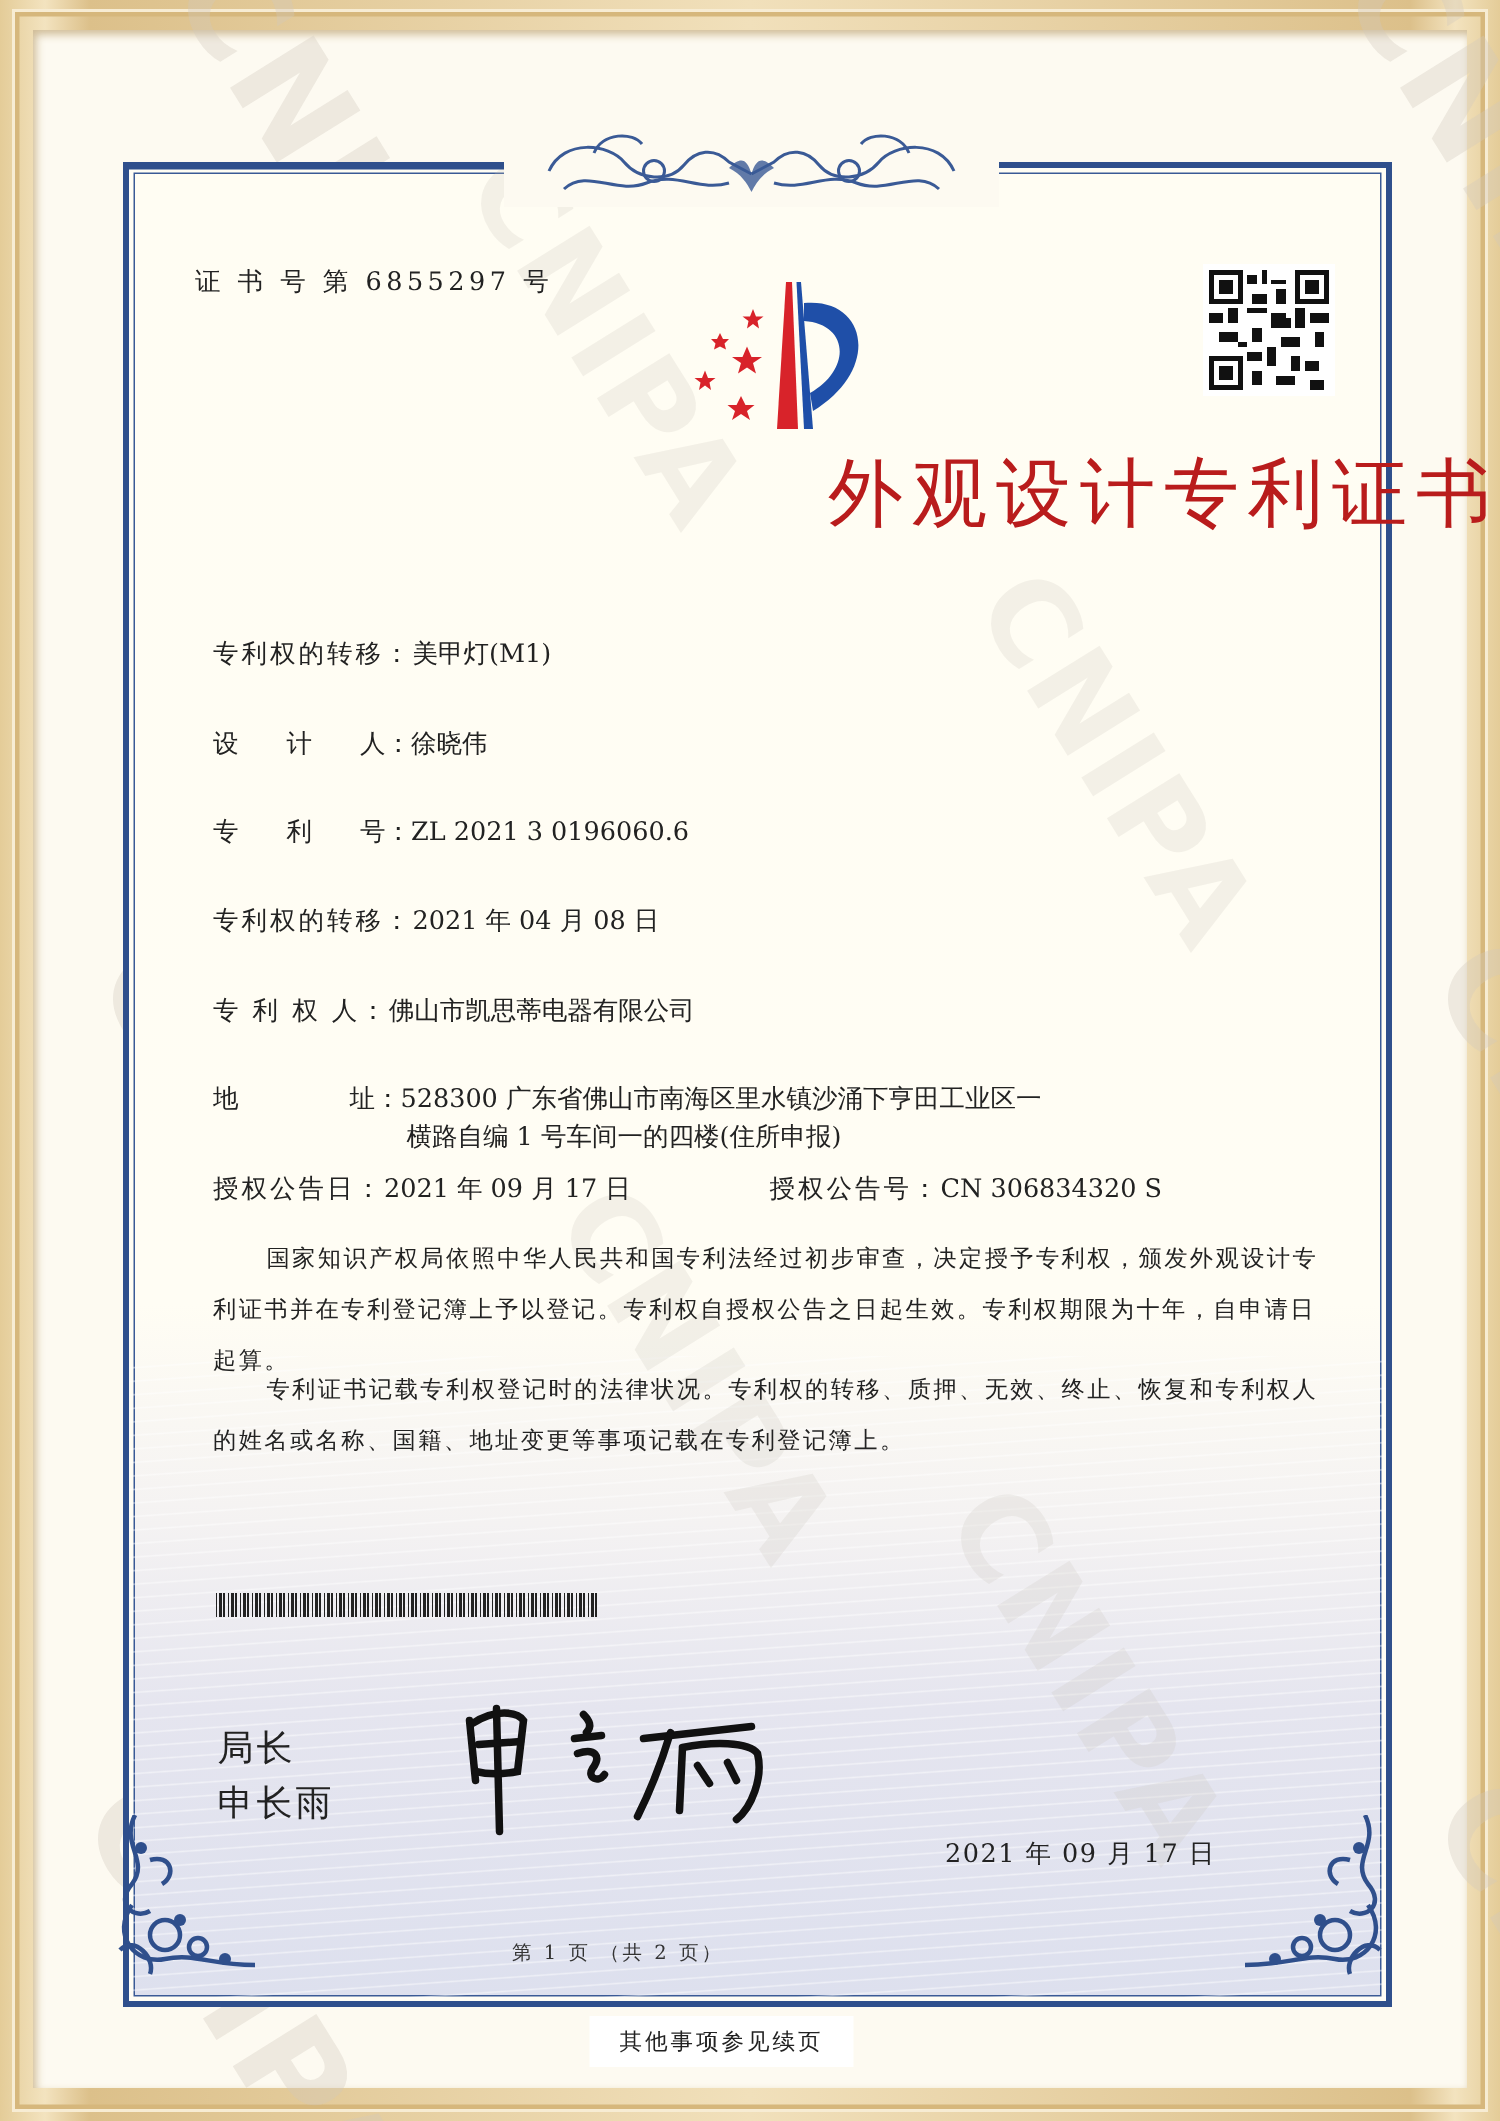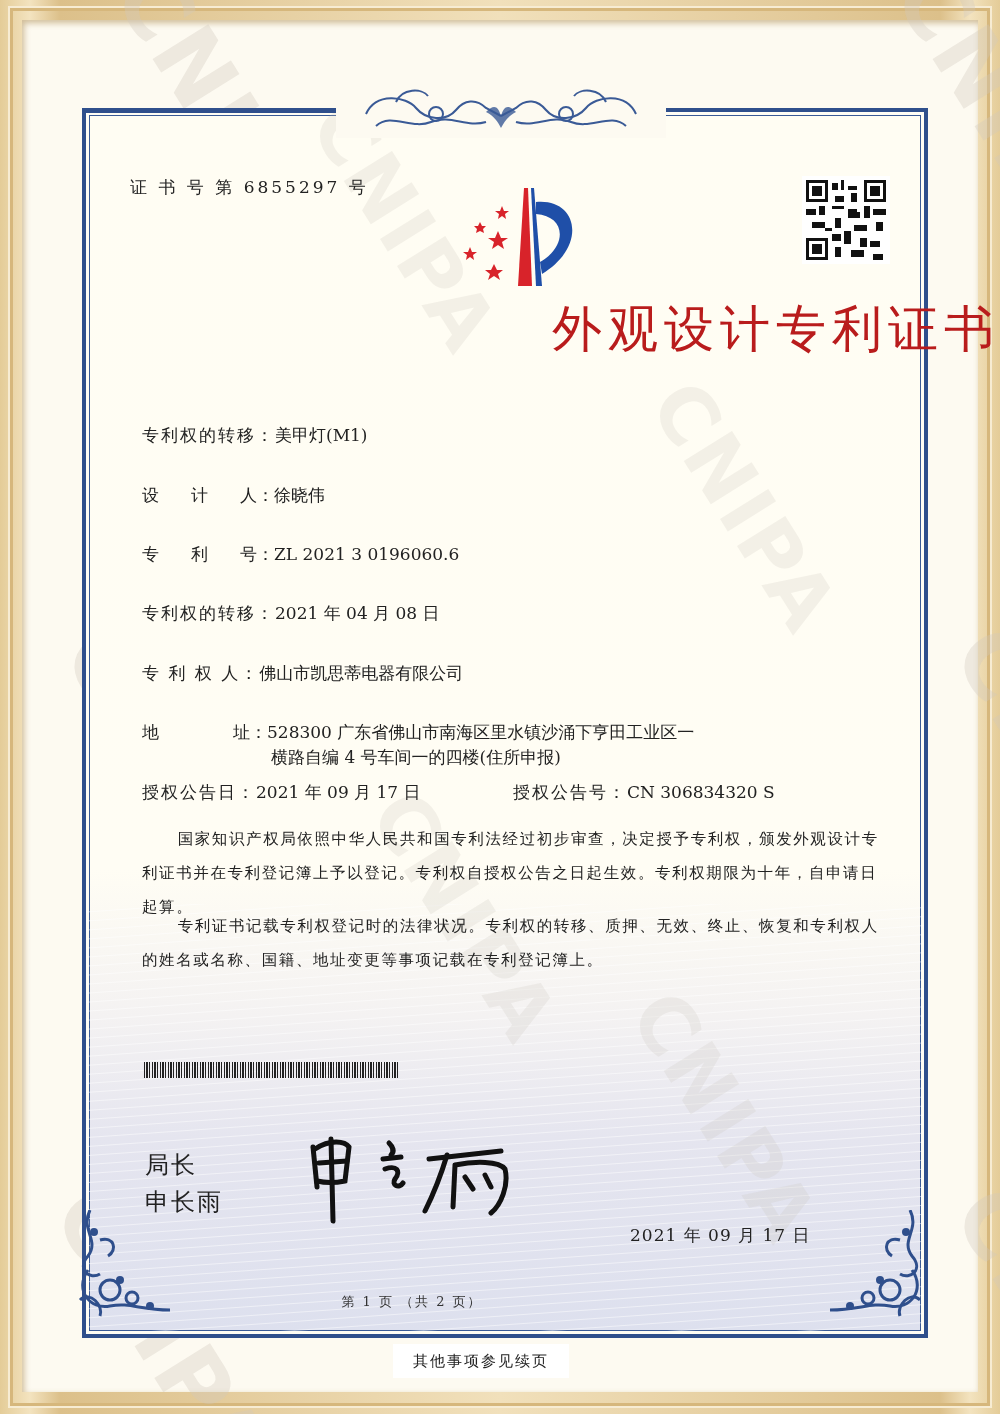--- a/index.html
+++ b/index.html
@@ -207,21 +207,21 @@
 <div class="field" style="top:662px;">
   <span class="lbl">专 利 权 人：</span><span class="val">佛山市凯思蒂电器有限公司</span>
 </div>
 
 <div class="field" style="top:721px;">
   <span class="lbl-spread" style="width:108px">
     <span>地</span>
     <span>址</span>
   </span><span>：</span><span class="val">528300 广东省佛山市南海区里水镇沙涌下亨田工业区一</span>
 </div>
-<div class="field" style="top:746px; left:271px;">横路自编 4 号车间一的四楼(住所申报)</div>
+<div class="field" style="top:746px; left:271px;">横路自编 1 号车间一的四楼(住所申报)</div>
 
 <div class="field" style="top:781px;">
   <span class="lbl">授权公告日：</span><span class="val">2021 年 09 月 17 日</span>
 </div>
 <div class="field" style="top:781px; left:513px;">
   <span class="lbl">授权公告号：</span><span class="val">CN 306834320 S</span>
 </div>
 
 <div class="para" style="top:822px;">国家知识产权局依照中华人民共和国专利法经过初步审查，决定授予专利权，颁发外观设计专利证书并在专利登记簿上予以登记。专利权自授权公告之日起生效。专利权期限为十年，自申请日起算。</div>
 <div class="para" style="top:909px;">专利证书记载专利权登记时的法律状况。专利权的转移、质押、无效、终止、恢复和专利权人的姓名或名称、国籍、地址变更等事项记载在专利登记簿上。</div>

